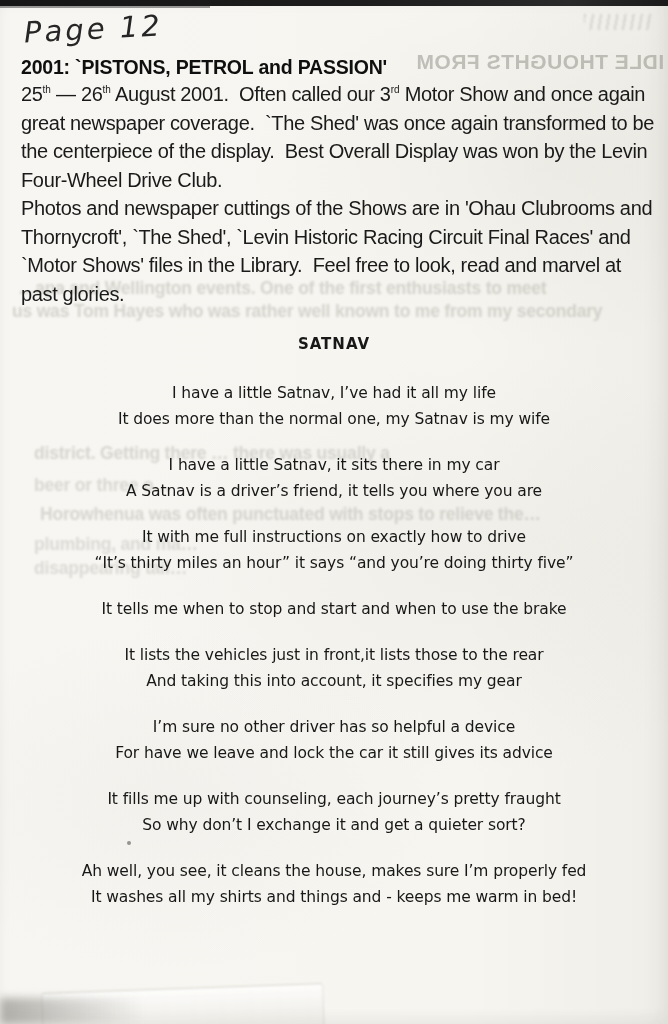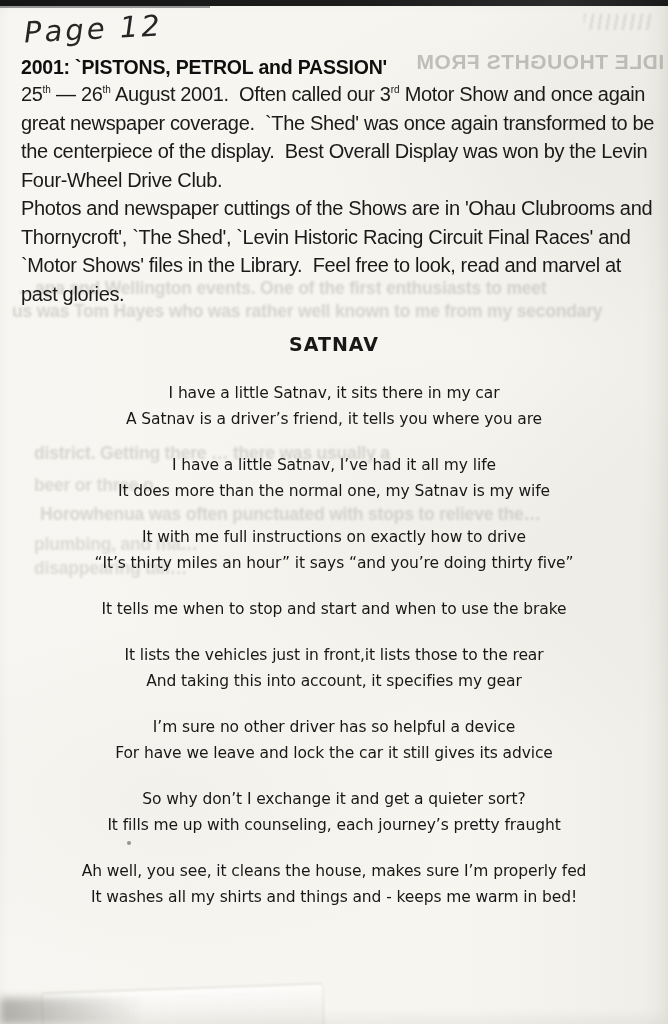--- a/index.html
+++ b/index.html
@@ -36,21 +36,21 @@
     letter-spacing:-0.2px;color:#0f0f0f;
   }
   .article p{
     margin:0;font-size:20px;line-height:28.5px;letter-spacing:-0.35px;
     white-space:pre-wrap;color:#1a1a1a;
   }
   .article sup{font-size:10px;line-height:0;vertical-align:super;letter-spacing:0;}
   .poem{position:absolute;top:332px;left:0;width:668px;text-align:center;color:#181818;}
   .poem-title{
     font-family:cursive,"DejaVu Sans",sans-serif;
-    font-size:19px;font-weight:bold;letter-spacing:1px;line-height:24px;
+    font-size:15px;font-weight:bold;letter-spacing:1px;line-height:24px;
     margin:0 0 24px 0;
   }
   .stanza{margin:0 0 20px 0;}
   .poem-line{
     font-family:cursive,"DejaVu Sans",sans-serif;
     font-size:15.5px;line-height:26px;letter-spacing:-0.1px;
   }
   
   .ghost-mirrored{
     position:absolute;top:50px;right:4px;
@@ -117,45 +117,45 @@
   <div class="article">
     <h1>2001: `PISTONS, PETROL and PASSION'</h1>
     <p id="para1">25<sup>th</sup> — 26<sup>th</sup> August 2001.  Often called our 3<sup>rd</sup> Motor Show and once again great newspaper coverage.  `The Shed' was once again transformed to be the centerpiece of the display.  Best Overall Display was won by the Levin Four-Wheel Drive Club.</p>
     <p>Photos and newspaper cuttings of the Shows are in 'Ohau Clubrooms and Thornycroft', `The Shed', `Levin Historic Racing Circuit Final Races' and `Motor Shows' files in the Library.  Feel free to look, read and marvel at past glories.</p>
   </div>
 
   <div class="poem">
     <div class="poem-title">SATNAV</div>
     <div id="stanzas">
         <div class="stanza">
+          <div class="poem-line">I have a little Satnav, I’ve had it all my life</div>
+          <div class="poem-line">It does more than the normal one, my Satnav is my wife</div>
+        </div>
+        <div class="stanza">
           <div class="poem-line">I have a little Satnav, it sits there in my car</div>
           <div class="poem-line">A Satnav is a driver’s friend, it tells you where you are</div>
-        </div>
-        <div class="stanza">
-          <div class="poem-line">I have a little Satnav, I’ve had it all my life</div>
-          <div class="poem-line">It does more than the normal one, my Satnav is my wife</div>
         </div>
         <div class="stanza">
           <div class="poem-line">It with me full instructions on exactly how to drive</div>
           <div class="poem-line">“It’s thirty miles an hour” it says “and you’re doing thirty five”</div>
         </div>
         <div class="stanza">
           <div class="poem-line">It tells me when to stop and start and when to use the brake</div>
         </div>
         <div class="stanza">
           <div class="poem-line">It lists the vehicles just in front,it lists those to the rear</div>
           <div class="poem-line">And taking this into account, it specifies my gear</div>
         </div>
         <div class="stanza">
           <div class="poem-line">I’m sure no other driver has so helpful a device</div>
           <div class="poem-line">For have we leave and lock the car it still gives its advice</div>
         </div>
         <div class="stanza">
+          <div class="poem-line">It fills me up with counseling, each journey’s pretty fraught</div>
           <div class="poem-line">So why don’t I exchange it and get a quieter sort?</div>
-          <div class="poem-line">It fills me up with counseling, each journey’s pretty fraught</div>
         </div>
         <div class="stanza">
           <div class="poem-line">Ah well, you see, it cleans the house, makes sure I’m properly fed</div>
           <div class="poem-line">It washes all my shirts and things and - keeps me warm in bed!</div>
         </div>
       </div>
   </div>
 
   <div class="speck"></div>
   <div class="smudge"></div>

